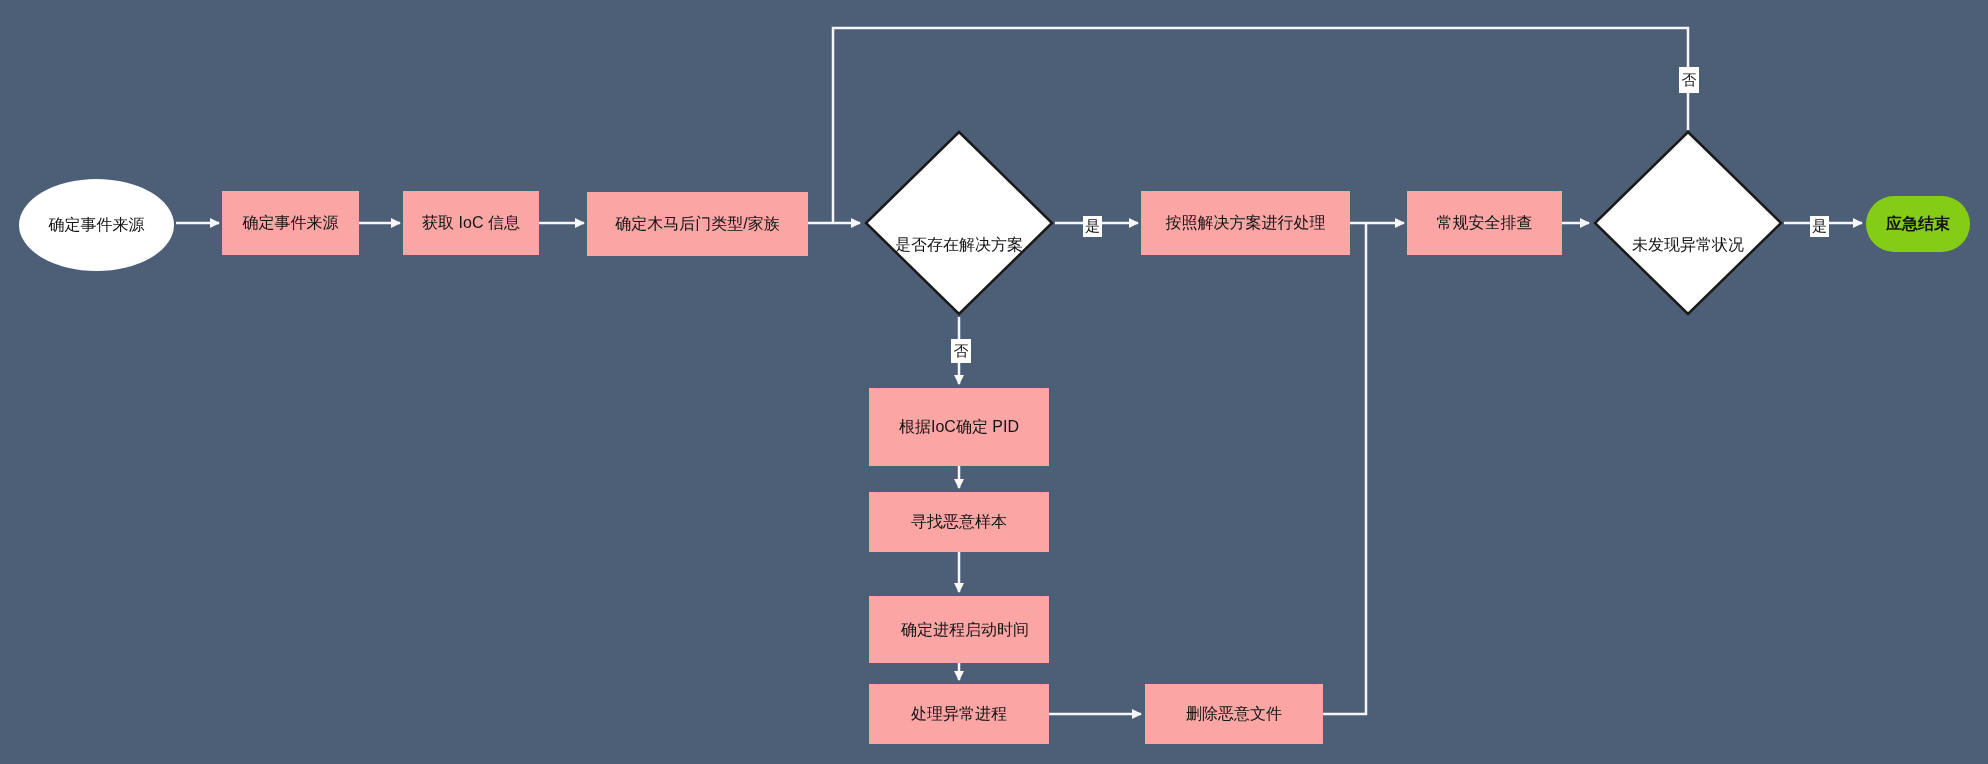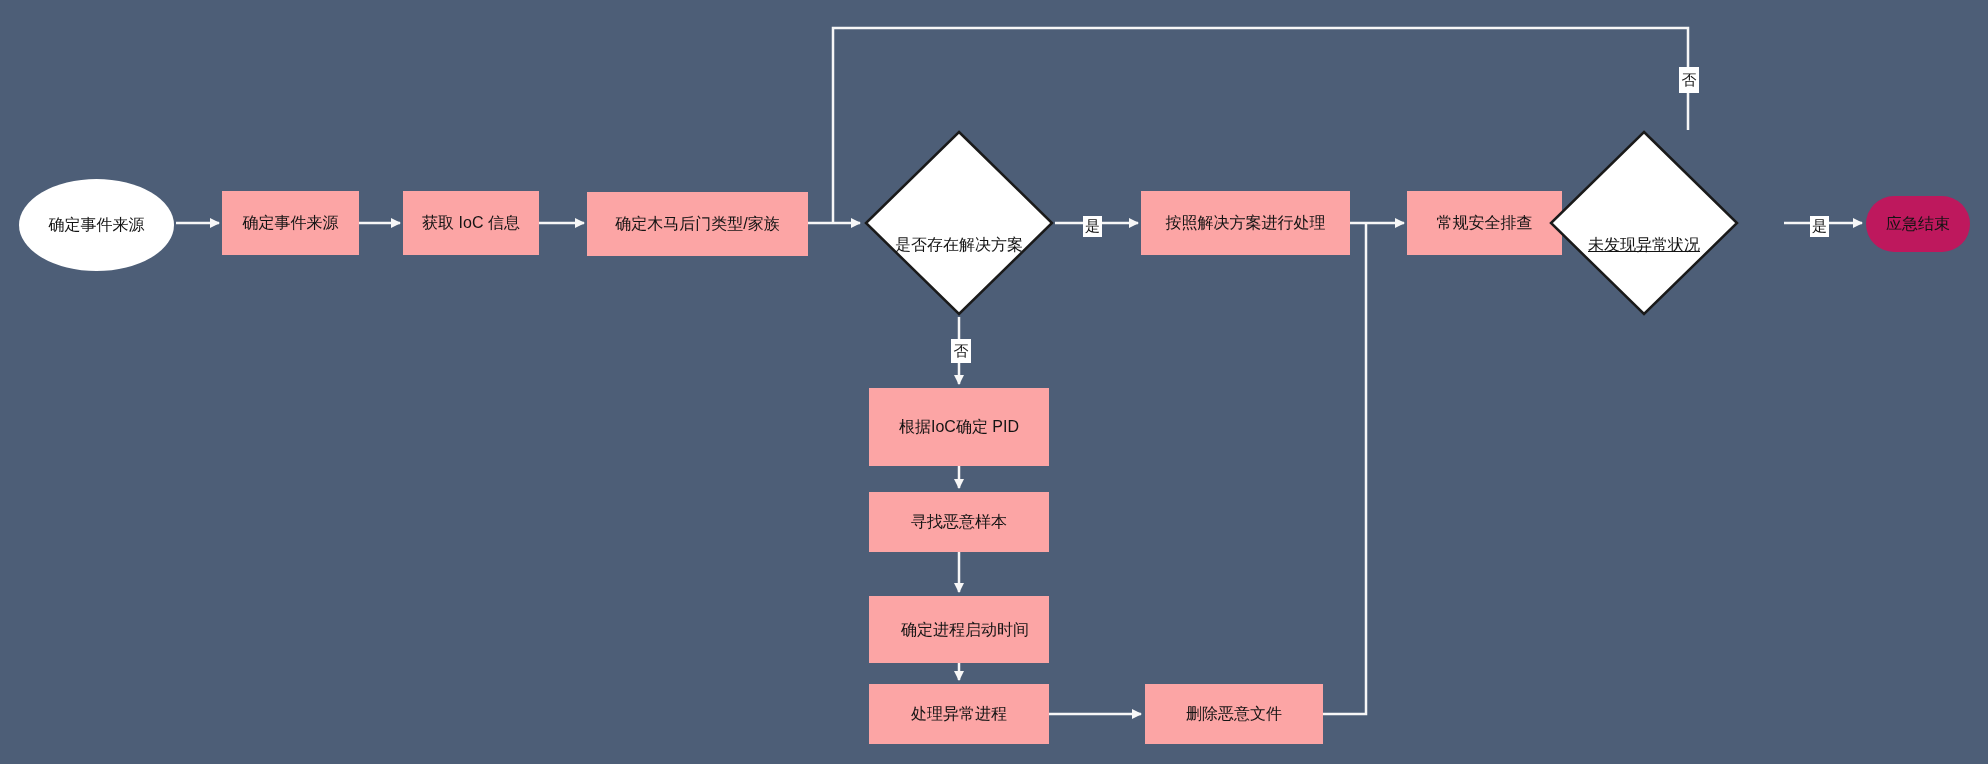--- a/index.html
+++ b/index.html
@@ -44,22 +44,23 @@
   }
   .process {
     background: #fca5a5;
     border: 3px solid #fca5a5;
   }
   .terminator-ellipse {
     background: #ffffff;
     border-radius: 50%;
   }
   .terminator-stadium {
-    background: #be185d;
+    background: #84cc16;
     border-radius: 28px;
+    font-weight: bold;
   }
   .decision {
     background: transparent;
     border: none;
   }
   .decision svg {
     position: absolute;
     left: 0; top: 0;
   }
   .decision .label {
@@ -130,21 +131,21 @@
   </div>
 
   <div class="node process" style="left:1141px; top:191px; width:209px; height:64px;">
     <span class="label">按照解决方案进行处理</span>
   </div>
 
   <div class="node process" style="left:1407px; top:191px; width:155px; height:64px;">
     <span class="label">常规安全排查</span>
   </div>
 
-  <div class="node decision" style="left:1548px; top:130px; width:192px; height:186px;text-decoration:underline;">
+  <div class="node decision" style="left:1592px; top:130px; width:192px; height:186px;">
     <svg width="192" height="186" viewBox="0 0 192 186">
       <polygon points="96,2 189,93 96,184 3,93" fill="#ffffff" stroke="#1a1a1a" stroke-width="2.5"></polygon>
     </svg>
     <span class="label">未发现异常状况</span>
   </div>
 
   <div class="node terminator-stadium" style="left:1866px; top:196px; width:104px; height:56px;">
     <span class="label">应急结束</span>
   </div>
 

